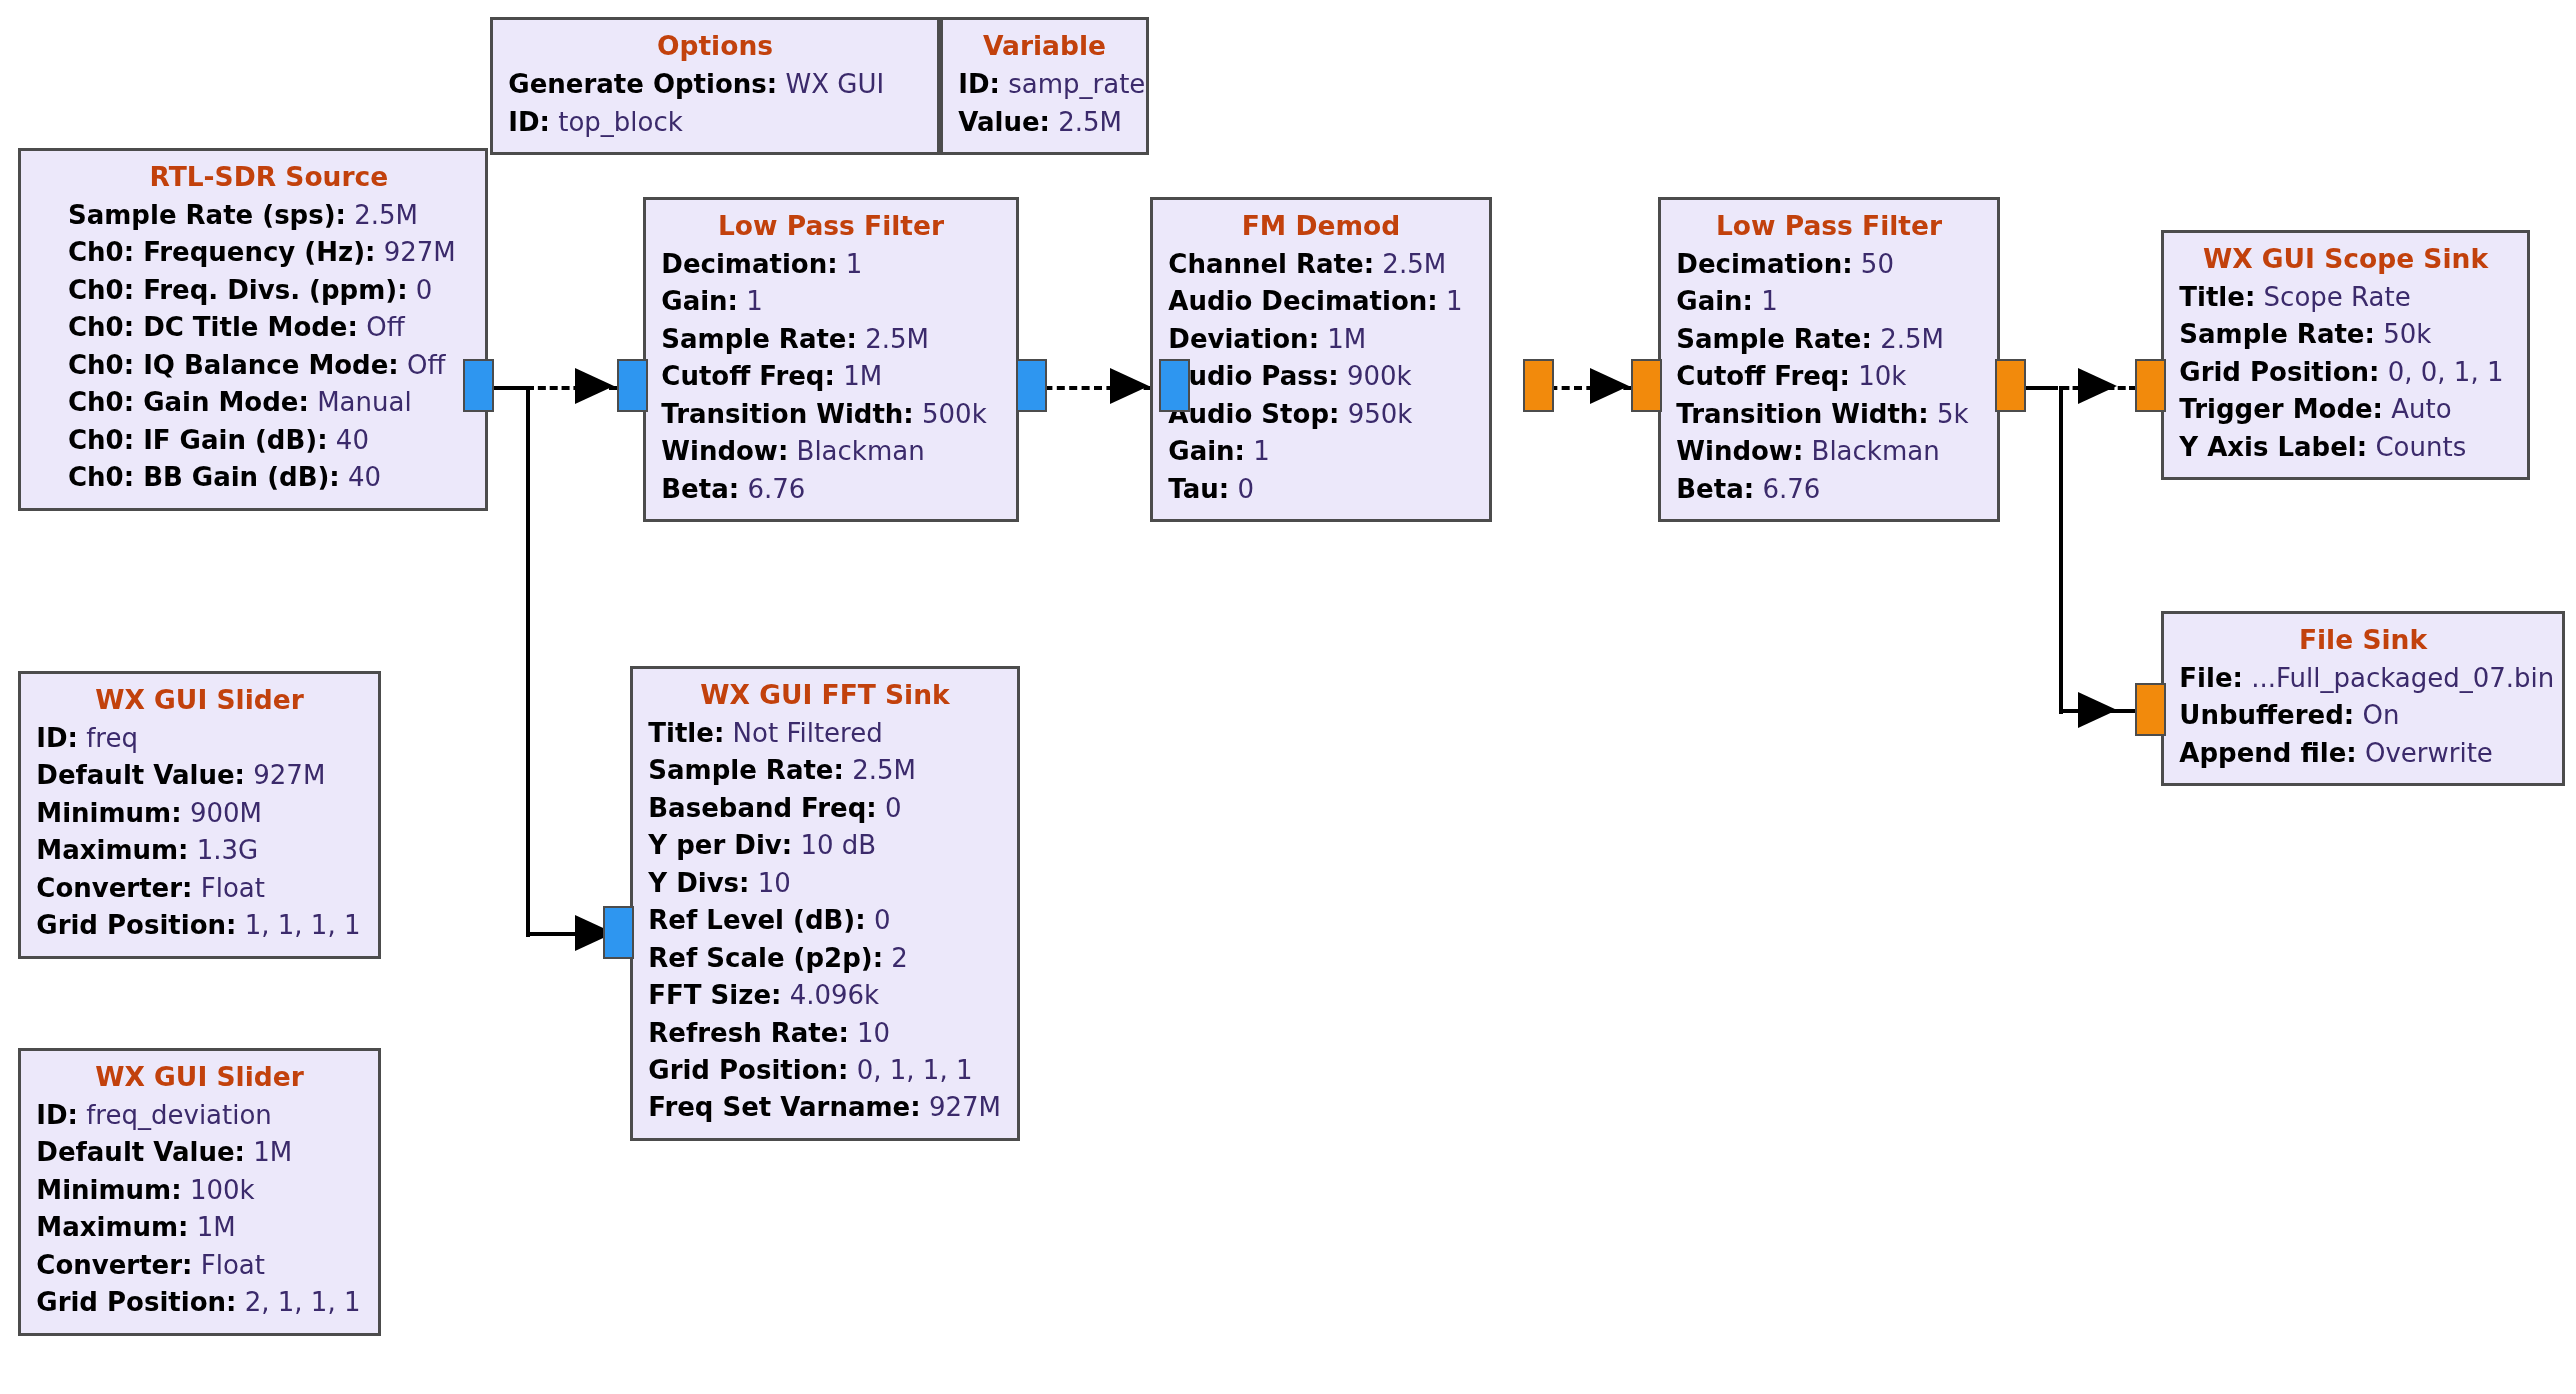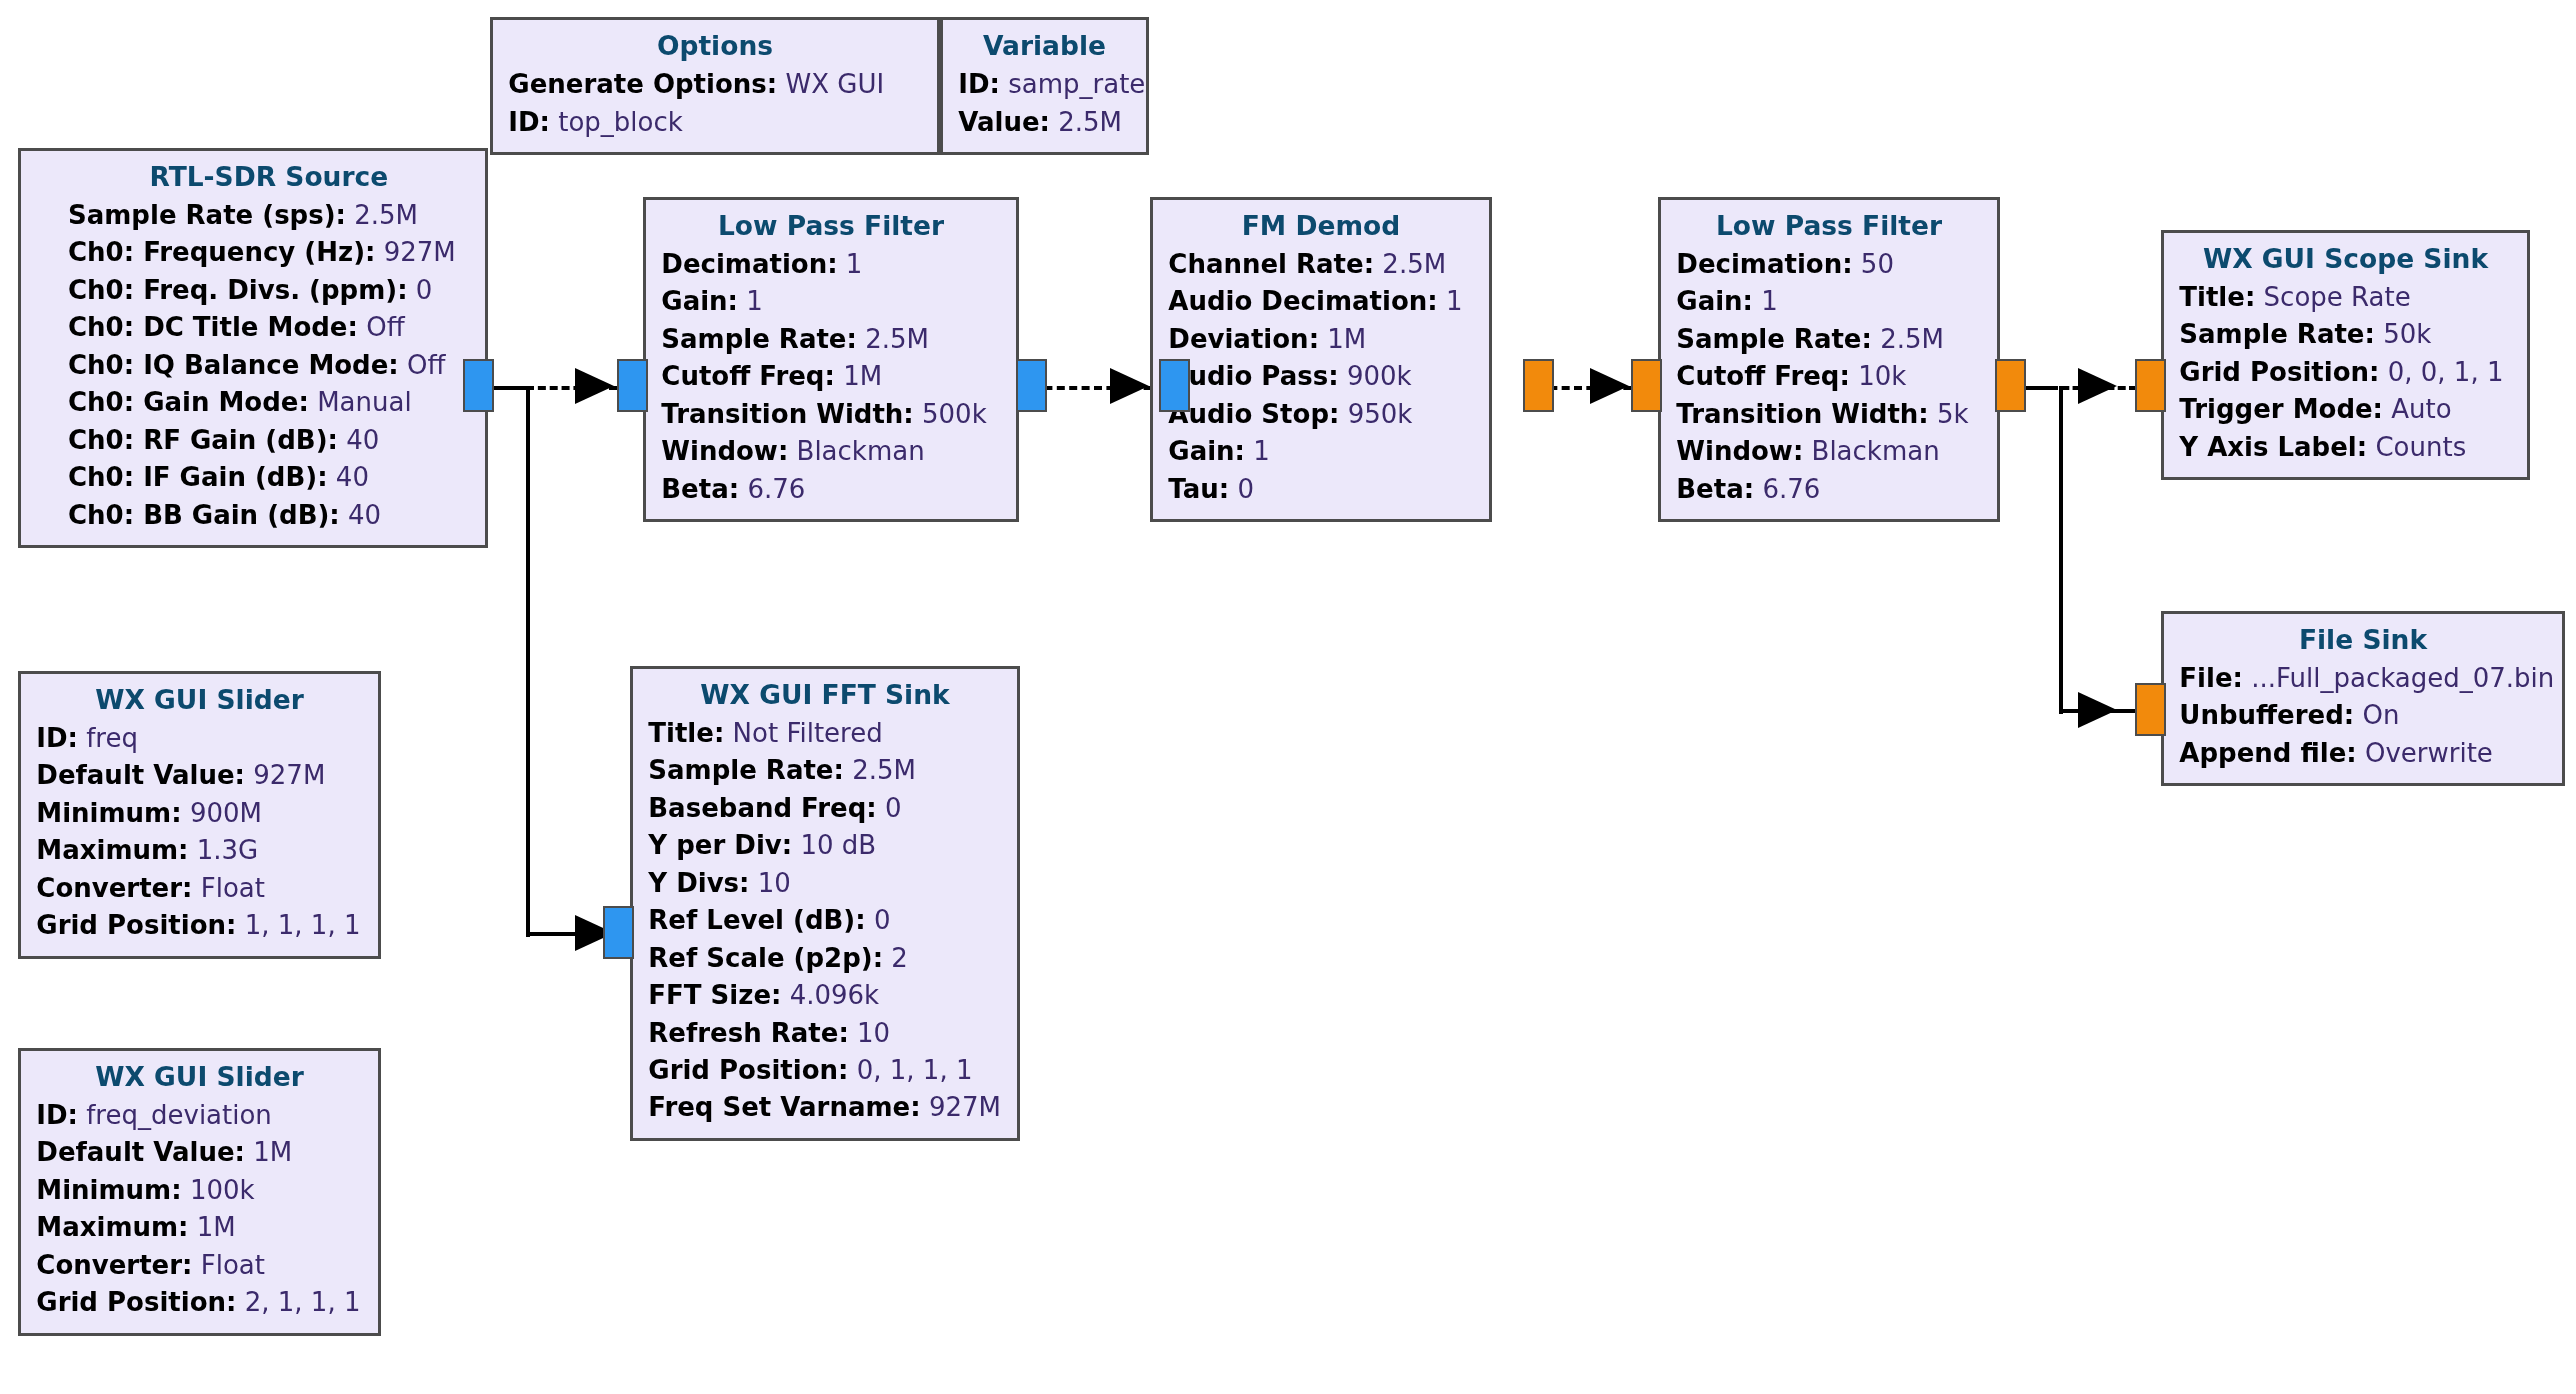--- a/index.html
+++ b/index.html
@@ -29,21 +29,21 @@
     box-sizing: border-box;
     background: #ECE8FA;
     border: 3.5px solid #4C4C4C;
     padding: 7px 15.3px 11px 15.3px;
     z-index: 5;
   }
   .block-title {
     text-align: center;
     font-weight: bold;
     font-size: 26.5px;
-    color: #0c4a6e;
+    color: #c2410c;
     line-height: 1.42;
     white-space: nowrap;
     margin-bottom: 1.4px;
   }
   .prop {
     font-size: 26px;
     line-height: 1.44;
     white-space: nowrap;
     color: #2A2A6A;
   }
@@ -142,21 +142,20 @@
   </div>
 
   <div class="block" id="blk-rtlsdr" style="left:18px; top:148px; width:470px;padding-left:47px;">
     <div class="block-title">RTL-SDR Source</div>
     <div class="prop"><span class="k">Sample Rate (sps):</span> <span class="v">2.5M</span></div>
     <div class="prop"><span class="k">Ch0: Frequency (Hz):</span> <span class="v">927M</span></div>
     <div class="prop"><span class="k">Ch0: Freq. Divs. (ppm):</span> <span class="v">0</span></div>
     <div class="prop"><span class="k">Ch0: DC Title Mode:</span> <span class="v">Off</span></div>
     <div class="prop"><span class="k">Ch0: IQ Balance Mode:</span> <span class="v">Off</span></div>
     <div class="prop"><span class="k">Ch0: Gain Mode:</span> <span class="v">Manual</span></div>
-    <div class="prop"><span class="k">Ch0: RF Gain (dB):</span> <span class="v">40</span></div>
     <div class="prop"><span class="k">Ch0: IF Gain (dB):</span> <span class="v">40</span></div>
     <div class="prop"><span class="k">Ch0: BB Gain (dB):</span> <span class="v">40</span></div>
   </div>
   <div class="port out blue" style="left:463px; top:359px; width:31px; height:53px;"></div>
 
   <div class="block" id="blk-lpf1" style="left:643px; top:197px; width:376px;">
     <div class="block-title">Low Pass Filter</div>
     <div class="prop"><span class="k">Decimation:</span> <span class="v">1</span></div>
     <div class="prop"><span class="k">Gain:</span> <span class="v">1</span></div>
     <div class="prop"><span class="k">Sample Rate:</span> <span class="v">2.5M</span></div>

